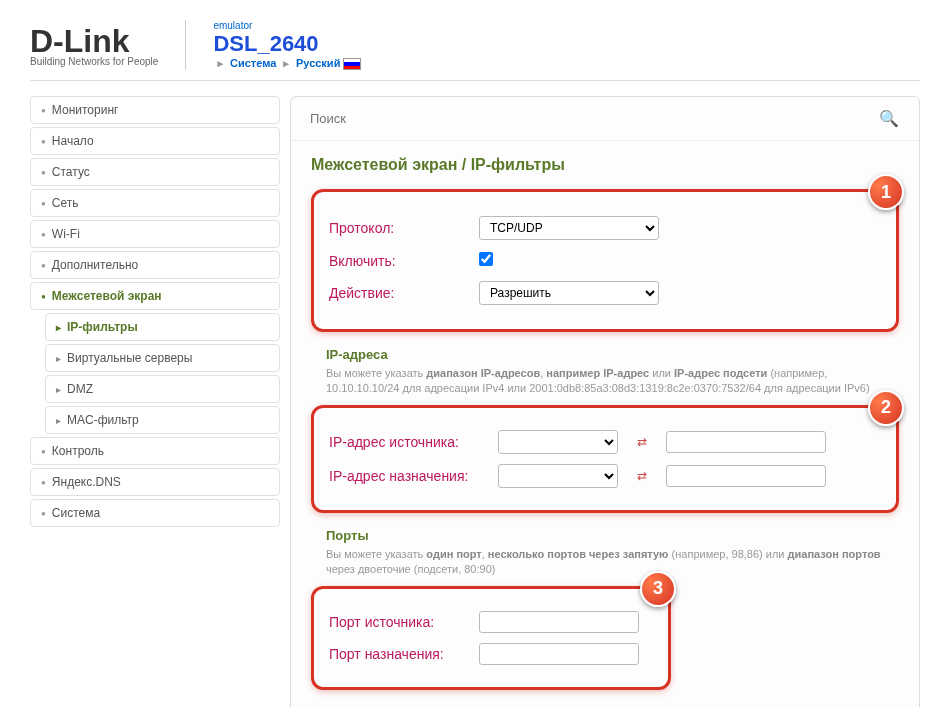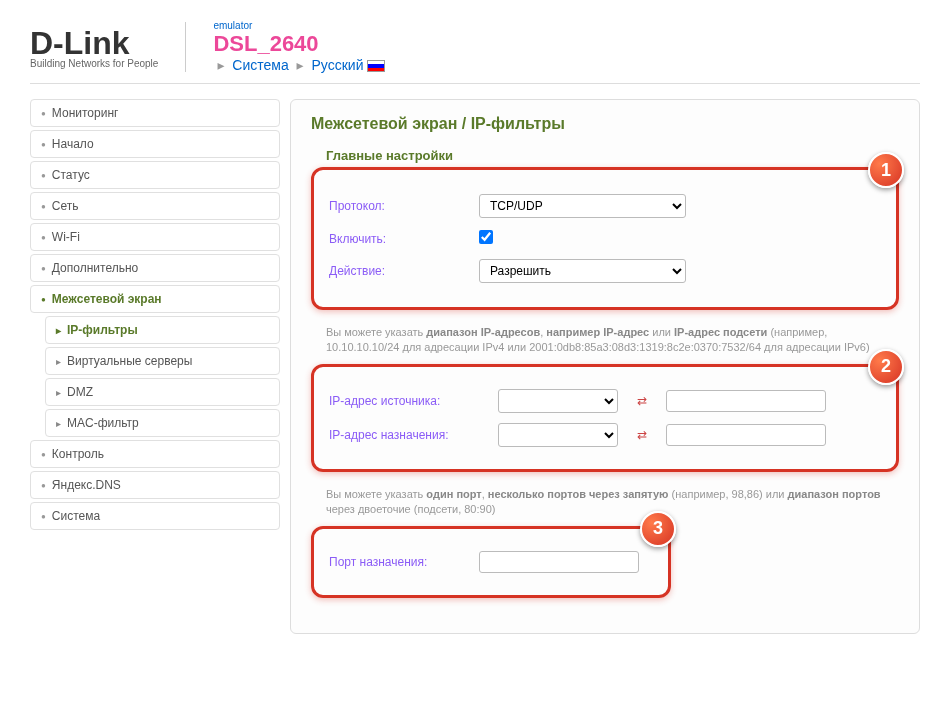--- a/index.html
+++ b/index.html
@@ -4,22 +4,22 @@
 <style>
 * { box-sizing: border-box; margin: 0; padding: 0; }
 body { font-family: Arial, sans-serif; font-size: 12px; background: #fff; color: #333; width: 950px; }
 .container { padding: 20px 30px; }
 .header { display: flex; align-items: center; gap: 27px; border-bottom: 1px solid #ddd; padding-bottom: 10px; }
 .logo { font-family: Arial Black, sans-serif; font-size: 32px; font-weight: 900; color: #333; position: relative; }
 .logo-sub { font-size: 10px; font-weight: normal; color: #666; display: block; margin-top: -4px; }
 .header-sep { width: 1px; height: 50px; background: #ccc; }
 .header-info { }
 .emulator { color: #0066cc; font-size: 10px; }
-.model { font-size: 22px; font-weight: bold; color: #ec4899; }
-.breadcrumb { font-size: 14px; color: #666; }
+.model { font-size: 22px; font-weight: bold; color: #1d4ed8; }
+.breadcrumb { font-size: 11px; color: #666; font-weight: bold; }
 .breadcrumb span { color: #0066cc; cursor: pointer; }
 .breadcrumb .arrow { color: #999; margin: 0 4px; }
 .flag { display: inline-block; width: 18px; height: 12px; vertical-align: middle; }
 .flag-ru { background: linear-gradient(to bottom, white 33%, blue 33%, blue 66%, red 66%); border: 1px solid #999; }
 .layout { display: flex; gap: 10px; margin-top: 15px; }
 .sidebar { width: 250px; flex-shrink: 0; }
 .nav-item { border: 1px solid #e0e0e0; border-radius: 4px; padding: 6px 10px; margin-bottom: 3px; font-size: 12px; color: #555; cursor: pointer; background: #fff; display: flex; align-items: center; gap: 6px; }
 .nav-item.sub { margin-left: 15px; }
 .nav-item.active { font-weight: bold; color: #5a7a2a; }
 .nav-item .bullet { color: #999; font-size: 8px; }
@@ -30,22 +30,22 @@
 .search-bar { padding: 10px 15px; border-bottom: 1px solid #eee; position: relative; }
 .search-input { width: 100%; border: none; background: transparent; font-size: 13px; color: #999; outline: none; padding: 4px; }
 .search-icon { position: absolute; right: 20px; top: 12px; font-size: 16px; color: #999; }
 .content { padding: 15px 20px 20px 20px; }
 .page-title { font-size: 16px; font-weight: bold; color: #5a7a2a; margin-bottom: 15px; }
 .section-title { font-size: 13px; font-weight: bold; color: #5a7a2a; margin: 10px 0 4px 15px; }
 .section-desc { font-size: 11px; color: #999; margin: 0 15px 8px 15px; line-height: 1.4; }
 .section-desc b { color: #888; }
 .boxed { border: 3px solid #d63324; border-radius: 12px; padding: 12px 15px; margin-bottom: 15px; position: relative; box-shadow: 0 2px 6px rgba(214,51,36,0.3); }
 .form-row { display: flex; align-items: center; margin: 12px 0; }
-.form-label { width: 150px; font-size: 12px; color: #8b5cf6; }
-.form-control { width: 207px; }
+.form-label { width: 150px; font-size: 14px; color: #be185d; }
+.form-control { width: 180px; }
 select, input[type=text] { border: 1px solid #bbb; border-radius: 3px; padding: 3px 6px; font-size: 12px; width: 100%; background: #fff; }
 input[type=checkbox] { width: 14px; height: 14px; }
 .ip-row { display: flex; align-items: center; gap: 19px; margin: 10px 0; }
 .ip-row .form-label { width: 150px; }
 .ip-row select { width: 120px; }
 .ip-row .ip-icon { font-size: 12px; color: #c44; }
 .ip-row input { width: 160px; }
 .port-row { display: flex; align-items: center; margin: 10px 0; }
 .port-row .form-label { width: 150px; }
 .port-row input { width: 160px; }
@@ -132,65 +132,74 @@
           <span class="bullet">●</span>
           <span>Яндекс.DNS</span>
         </div>
       <div class="nav-item">
           <span class="bullet">●</span>
           <span>Система</span>
         </div>
     </div>
 
     <div class="main">
+      <div class="search-bar">
+        <input class="search-input" placeholder="Поиск" style="">
+        <span class="search-icon">🔍</span>
+      </div>
       <div class="content">
         <div class="page-title">Межсетевой экран / IP-фильтры</div>
 
-        <div class="section-title">Главные настройки</div>
         <div class="boxed rel">
           <div class="callout c1">1</div>
           <div class="form-row">
             <div class="form-label">Протокол:</div>
             <div class="form-control"><select><option>TCP/UDP</option></select></div>
           </div>
           <div class="form-row">
             <div class="form-label">Включить:</div>
             <div><input type="checkbox" checked="" style=""></div>
           </div>
           <div class="form-row">
             <div class="form-label">Действие:</div>
             <div class="form-control"><select><option>Разрешить</option></select></div>
           </div>
         </div>
 
+        <div class="section-title">IP-адреса</div>
         <div class="section-desc">
           <span>Вы можете указать </span><b>диапазон IP-адресов</b><span>, </span><b>например IP-адрес</b><span> или </span><b>IP-адрес подсети</b><span> (например, 10.10.10.10/24 для адресации IPv4 или 2001:0db8:85a3:08d3:1319:8c2e:0370:7532/64 для адресации IPv6)</span>
         </div>
         <div class="boxed rel">
           <div class="callout c2">2</div>
           <div class="ip-row">
             <div class="form-label">IP-адрес источника:</div>
             <select><option></option></select>
             <span class="ip-icon">⇄</span>
             <input type="text" style="">
           </div>
           <div class="ip-row">
             <div class="form-label">IP-адрес назначения:</div>
             <select><option></option></select>
             <span class="ip-icon">⇄</span>
             <input type="text" style="">
           </div>
         </div>
 
+        <div class="section-title">Порты</div>
         <div class="section-desc">
           <span>Вы можете указать </span><b>один порт</b><span>, </span><b>несколько портов через запятую</b><span> (например, 98,86) или </span><b>диапазон портов</b><span> через двоеточие (подсети, 80:90)</span>
         </div>
         <div class="boxed rel" style="width:360px">
           <div class="callout c3">3</div>
           <div class="port-row">
+            <div class="form-label">Порт источника:</div>
+            <input type="text" style="">
+          </div>
+          <div class="port-row">
             <div class="form-label">Порт назначения:</div>
             <input type="text" style="">
           </div>
         </div>
       </div>
 
     </div>
   </div>
 </div>
 

